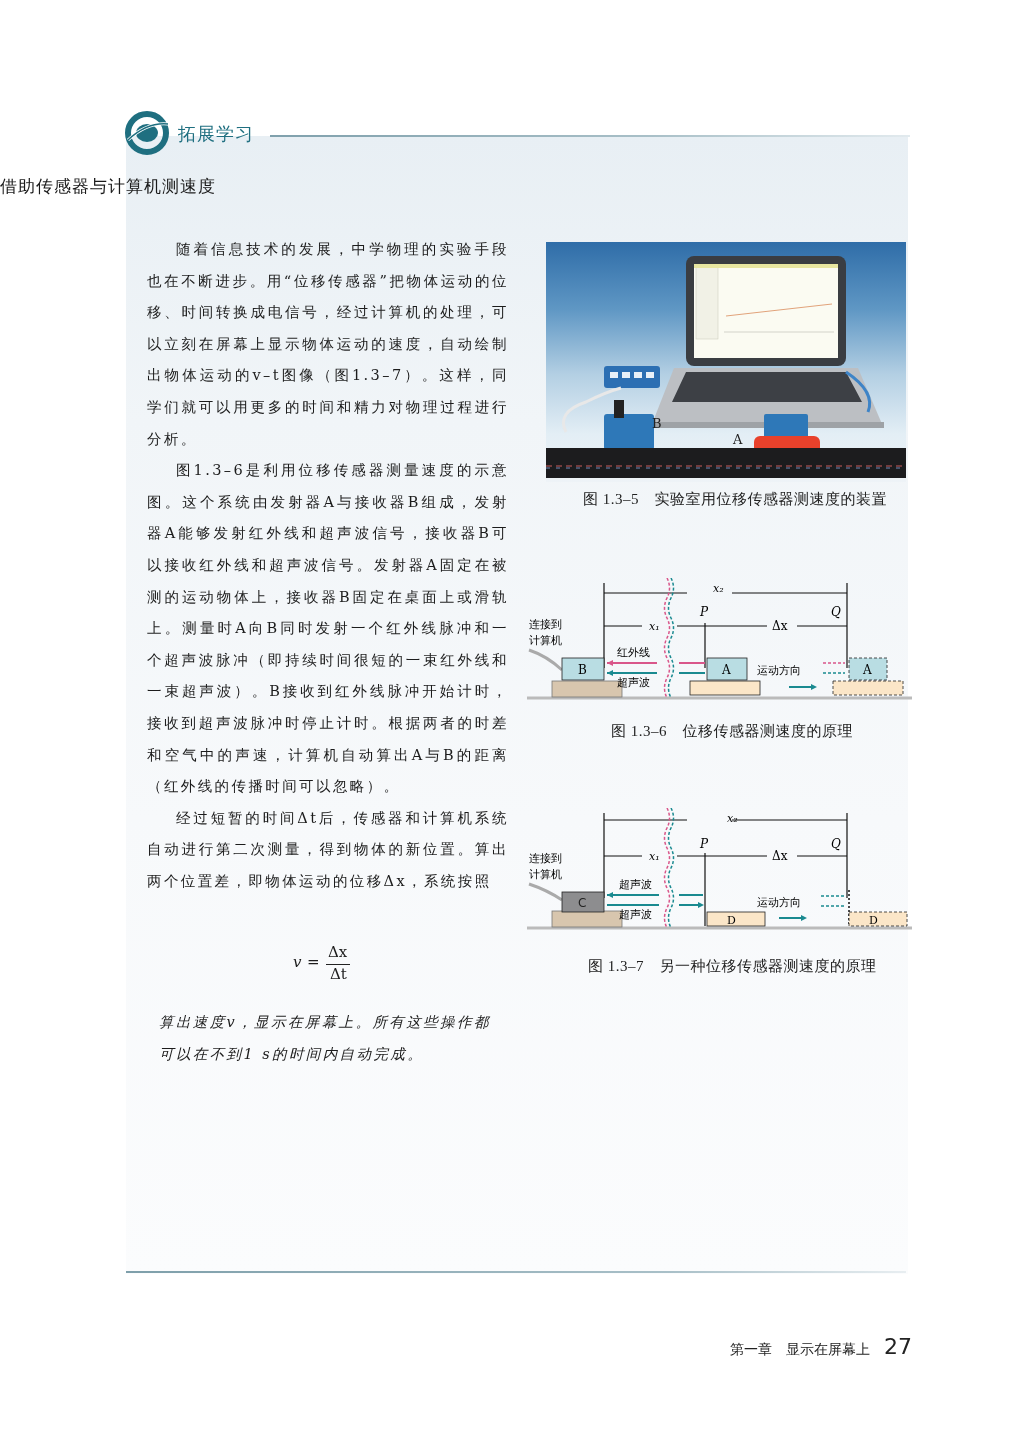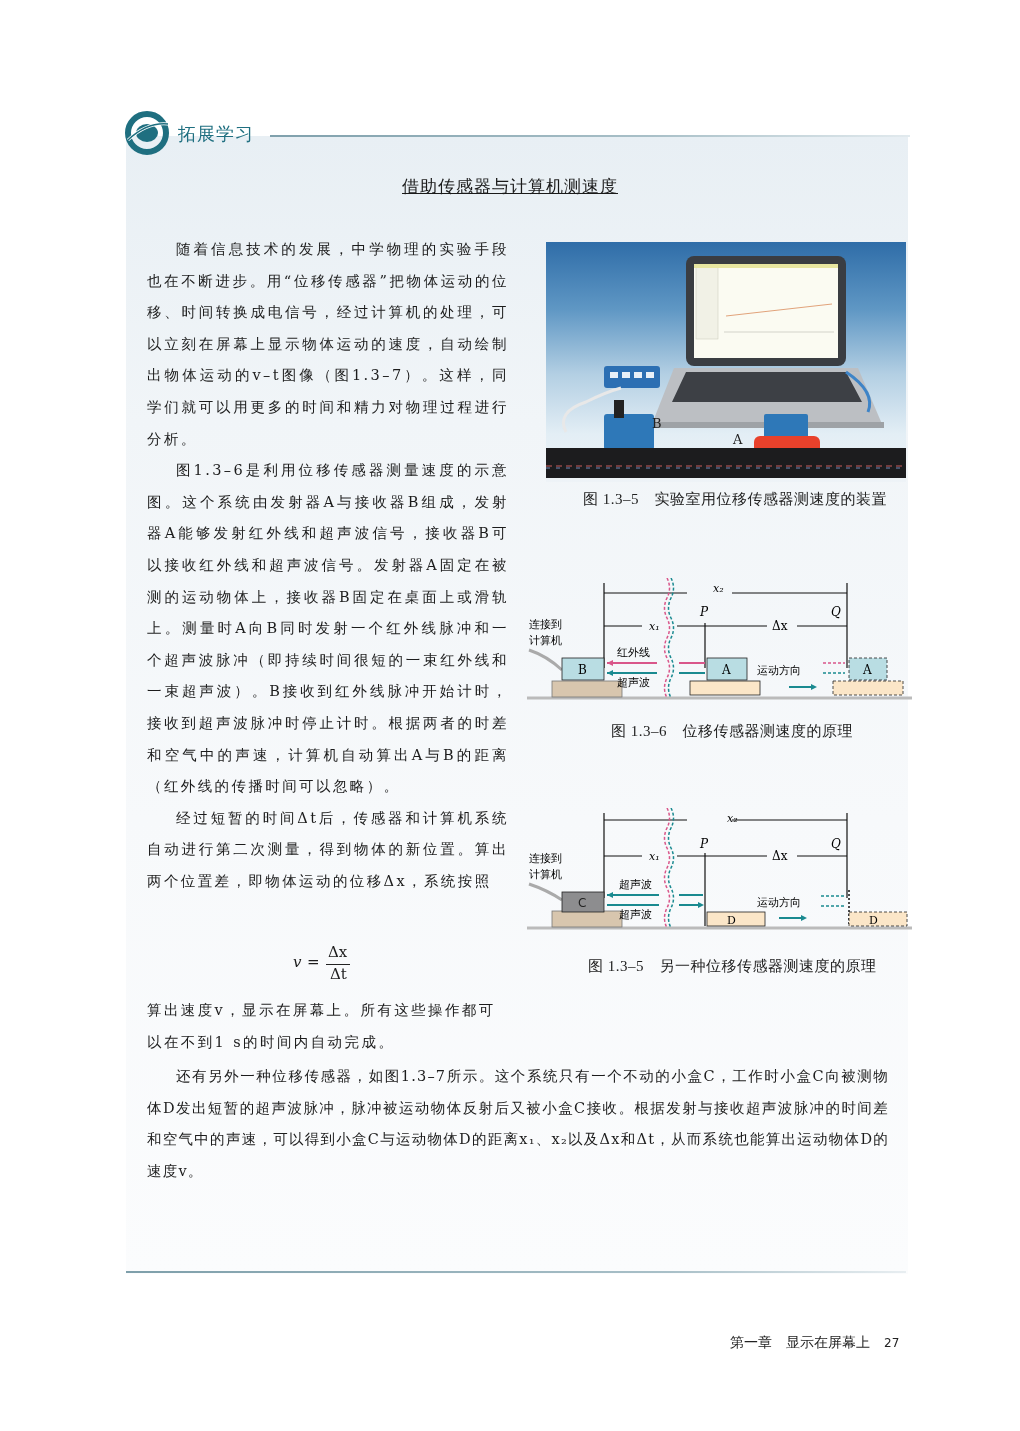--- a/index.html
+++ b/index.html
@@ -23,66 +23,65 @@
   }
   .logo {
     position: absolute; left: 124px; top: 110px; width: 46px; height: 46px;
   }
   .section-label {
     position: absolute; left: 178px; top: 122px;
     font-family: "DejaVu Sans", sans-serif; font-weight: normal; font-size: 18px;
     color: #1f6f80; letter-spacing: 1px;
   }
   .title {
-    position: absolute; left: 0; width: 1020px; top: 175px; text-align: center;
+    position: absolute; left: 0; width: 1020px; top: 175px; 
     font-family: "DejaVu Sans", sans-serif; font-size: 17px; color: #1a1a1a;
     letter-spacing: 1px;
-    text-decoration: underline;
   }
   .col-text {
     position: absolute; left: 147px; top: 234px; width: 362px;
     font-size: 14.5px; line-height: 31.6px; letter-spacing: 2.4px;
     text-align: justify;
   }
   .col-text p { margin: 0; text-indent: 2em; }
   .formula {
     position: absolute; left: 293px; top: 943px; width: 80px; height: 40px;
     font-size: 15px;
   }
   .formula .lhs { position: absolute; left: 0; top: 10px; font-style: italic; }
   .formula .eq { position: absolute; left: 14px; top: 10px; }
   .formula .num { position: absolute; left: 35px; top: 0px; }
   .formula .bar { position: absolute; left: 33px; top: 21px; width: 24px; height: 1px; background: #222; }
   .formula .den { position: absolute; left: 37px; top: 22px; }
   .after-formula {
     position: absolute; left: 147px; top: 995px; width: 362px;
     font-size: 14.5px; line-height: 31.6px; letter-spacing: 2.4px;
   }
-  .after-formula p { margin: 0; }
+  .after-formula p { margin: 12px; font-style: italic; }
   .full-text {
     position: absolute; left: 147px; top: 1061px; width: 742px;
     font-size: 14.5px; line-height: 31.6px; letter-spacing: 1.2px;
     text-align: justify;
   }
   .full-text p { margin: 0; text-indent: 2em; }
   .photo {
     position: absolute; left: 546px; top: 242px; width: 360px; height: 240px;
     overflow: hidden;
     background: linear-gradient(180deg, #2f6da8 0%, #5f97c4 28%, #b3cfe3 55%, #e3eef5 80%, #eef3f7 100%);
   }
   .caption {
     position: absolute; font-family: Liberation Serif, serif; font-size: 15px; color: #222;
     letter-spacing: 0.5px;
   }
   .diagram { position: absolute; left: 527px; width: 385px; height: 130px; }
   .footer {
     position: absolute; top: 1334px; left: 730px;
     font-family: "DejaVu Sans", sans-serif; font-size: 14px; color: #222;
   }
-  .footer .pg { margin-left: 14px; font-size: 12px; }
+  .footer .pg { margin-left: 14px; font-size: 22px; }
 </style>
 </head>
 <body>
 
 <div class="panel"></div>
 <div class="header-rule"></div>
 
 <svg class="logo" viewBox="0 0 46 46">
   <circle cx="23" cy="23" r="19" fill="none" stroke="#1f6f80" stroke-width="6"></circle>
   <ellipse cx="23" cy="23" rx="11" ry="9" fill="#1f6f80"></ellipse>
@@ -104,21 +103,20 @@
   <span class="num">Δx</span>
   <span class="bar"></span>
   <span class="den">Δt</span>
 </div>
 
 <div class="after-formula">
   <p>算出速度v，显示在屏幕上。所有这些操作都可以在不到1 s的时间内自动完成。</p>
 </div>
 
 <div class="full-text">
-  <p>还有另外一种位移传感器，如图1.3–7所示。这个系统只有一个不动的小盒C，工作时小盒C向被测物体D发出短暂的超声波脉冲，脉冲被运动物体反射后又被小盒C接收。根据发射与接收超声波脉冲的时间差和空气中的声速，可以得到小盒C与运动物体D的距离x₁、x₂以及Δx和Δt，从而系统也能算出运动物体D的速度v。</p>
 </div>
 
 <div class="photo">
   <svg width="360" height="240" viewBox="0 0 360 240">
 
     <rect x="140" y="14" width="160" height="110" rx="8" fill="#3a3d42"></rect>
     <rect x="148" y="22" width="144" height="94" fill="#fbfbf2"></rect>
     <rect x="150" y="25" width="22" height="72" fill="#f1f1e6" stroke="#c8c8b8" stroke-width="0.5"></rect>
     <line x1="178" y1="90" x2="288" y2="90" stroke="#bbbbb0" stroke-width="0.6"></line>
     <line x1="180" y1="74" x2="286" y2="62" stroke="#e1a27a" stroke-width="1"></line>
@@ -232,19 +230,19 @@
   <text x="200" y="116" font-size="11" font-family="DejaVu Serif, serif">D</text>
   <text x="230" y="98" font-size="11" font-family="DejaVu Sans, sans-serif">运动方向</text>
   <line x1="252" y1="110" x2="275" y2="110" stroke="#1a8a90" stroke-width="2"></line>
   <polygon points="280,110 274,107 274,113" fill="#1a8a90"></polygon>
   <line x1="294" y1="88" x2="318" y2="88" stroke="#1a8a90" stroke-width="1.5" stroke-dasharray="3 2"></line>
   <line x1="294" y1="98" x2="318" y2="98" stroke="#1a8a90" stroke-width="1.5" stroke-dasharray="3 2"></line>
   <line x1="322" y1="82" x2="322" y2="118" stroke="#111" stroke-width="1.5" stroke-dasharray="2 2"></line>
   <rect x="322" y="104" width="58" height="14" fill="#fbe6c8" stroke="#222" stroke-width="0.8" stroke-dasharray="3 2"></rect>
   <text x="342" y="116" font-size="11" font-family="DejaVu Serif, serif">D</text>
 </svg>
-<div class="caption" style="left:588px; top:957px;">图 1.3–5　另一种位移传感器测速度的原理</div>
+<div class="caption" style="left:588px; top:957px;">图 1.3–7　另一种位移传感器测速度的原理</div>
 
 <div class="bottom-rule"></div>
 
 <div class="footer">
   <span>第一章　显示在屏幕上</span><span class="pg">27</span>
 </div>
 
 </body></html>

